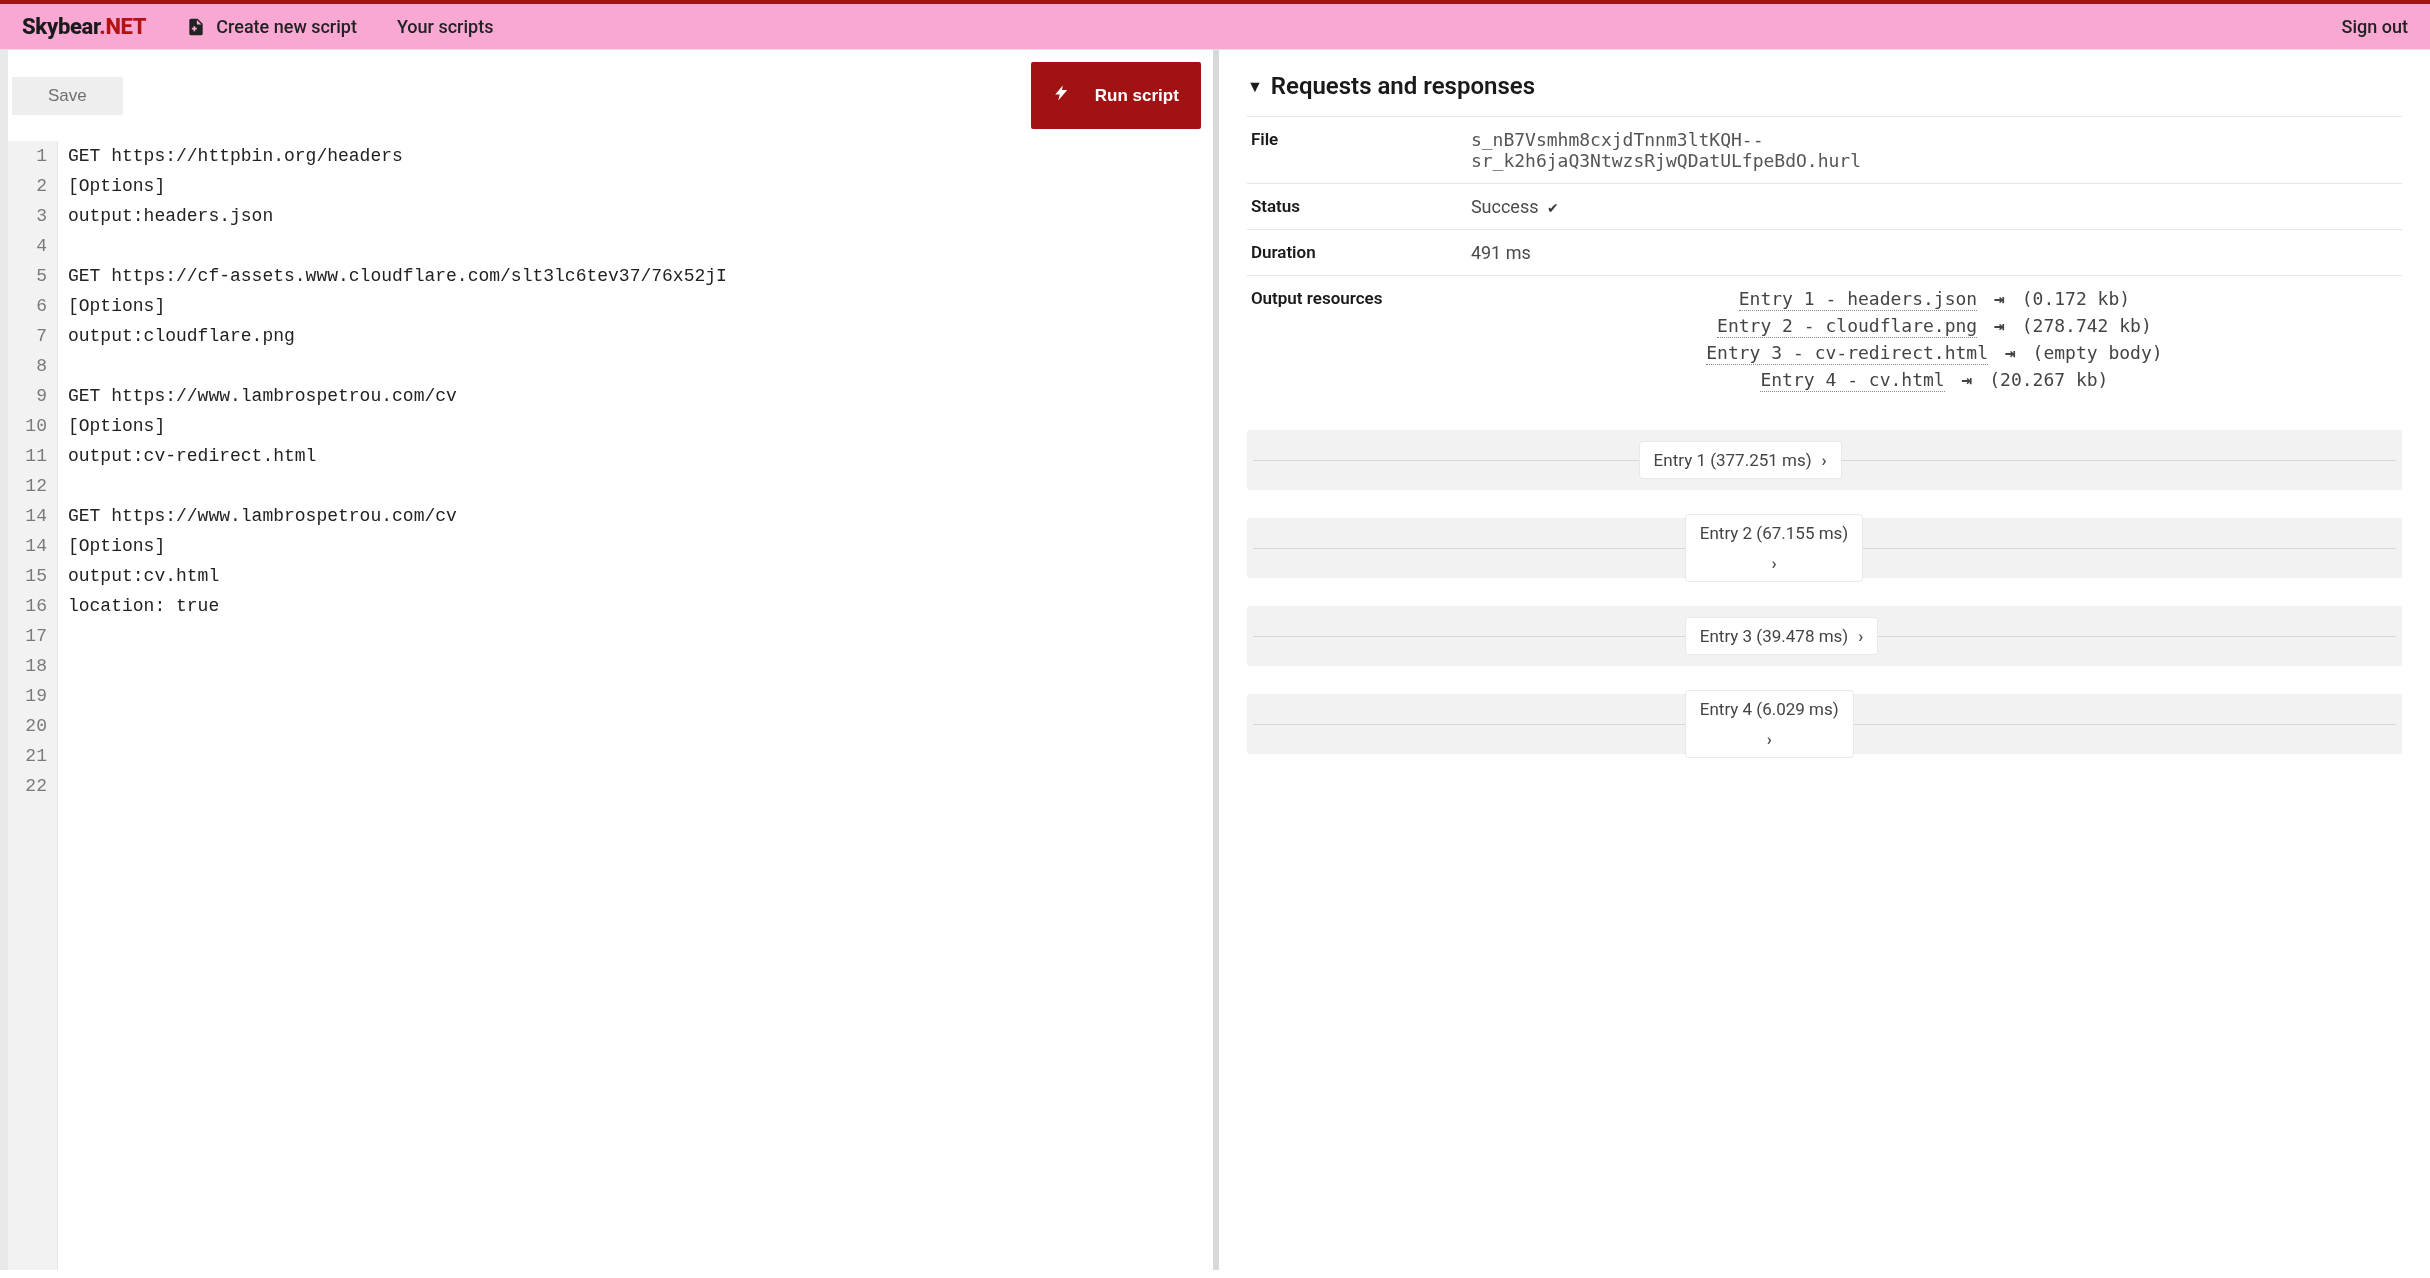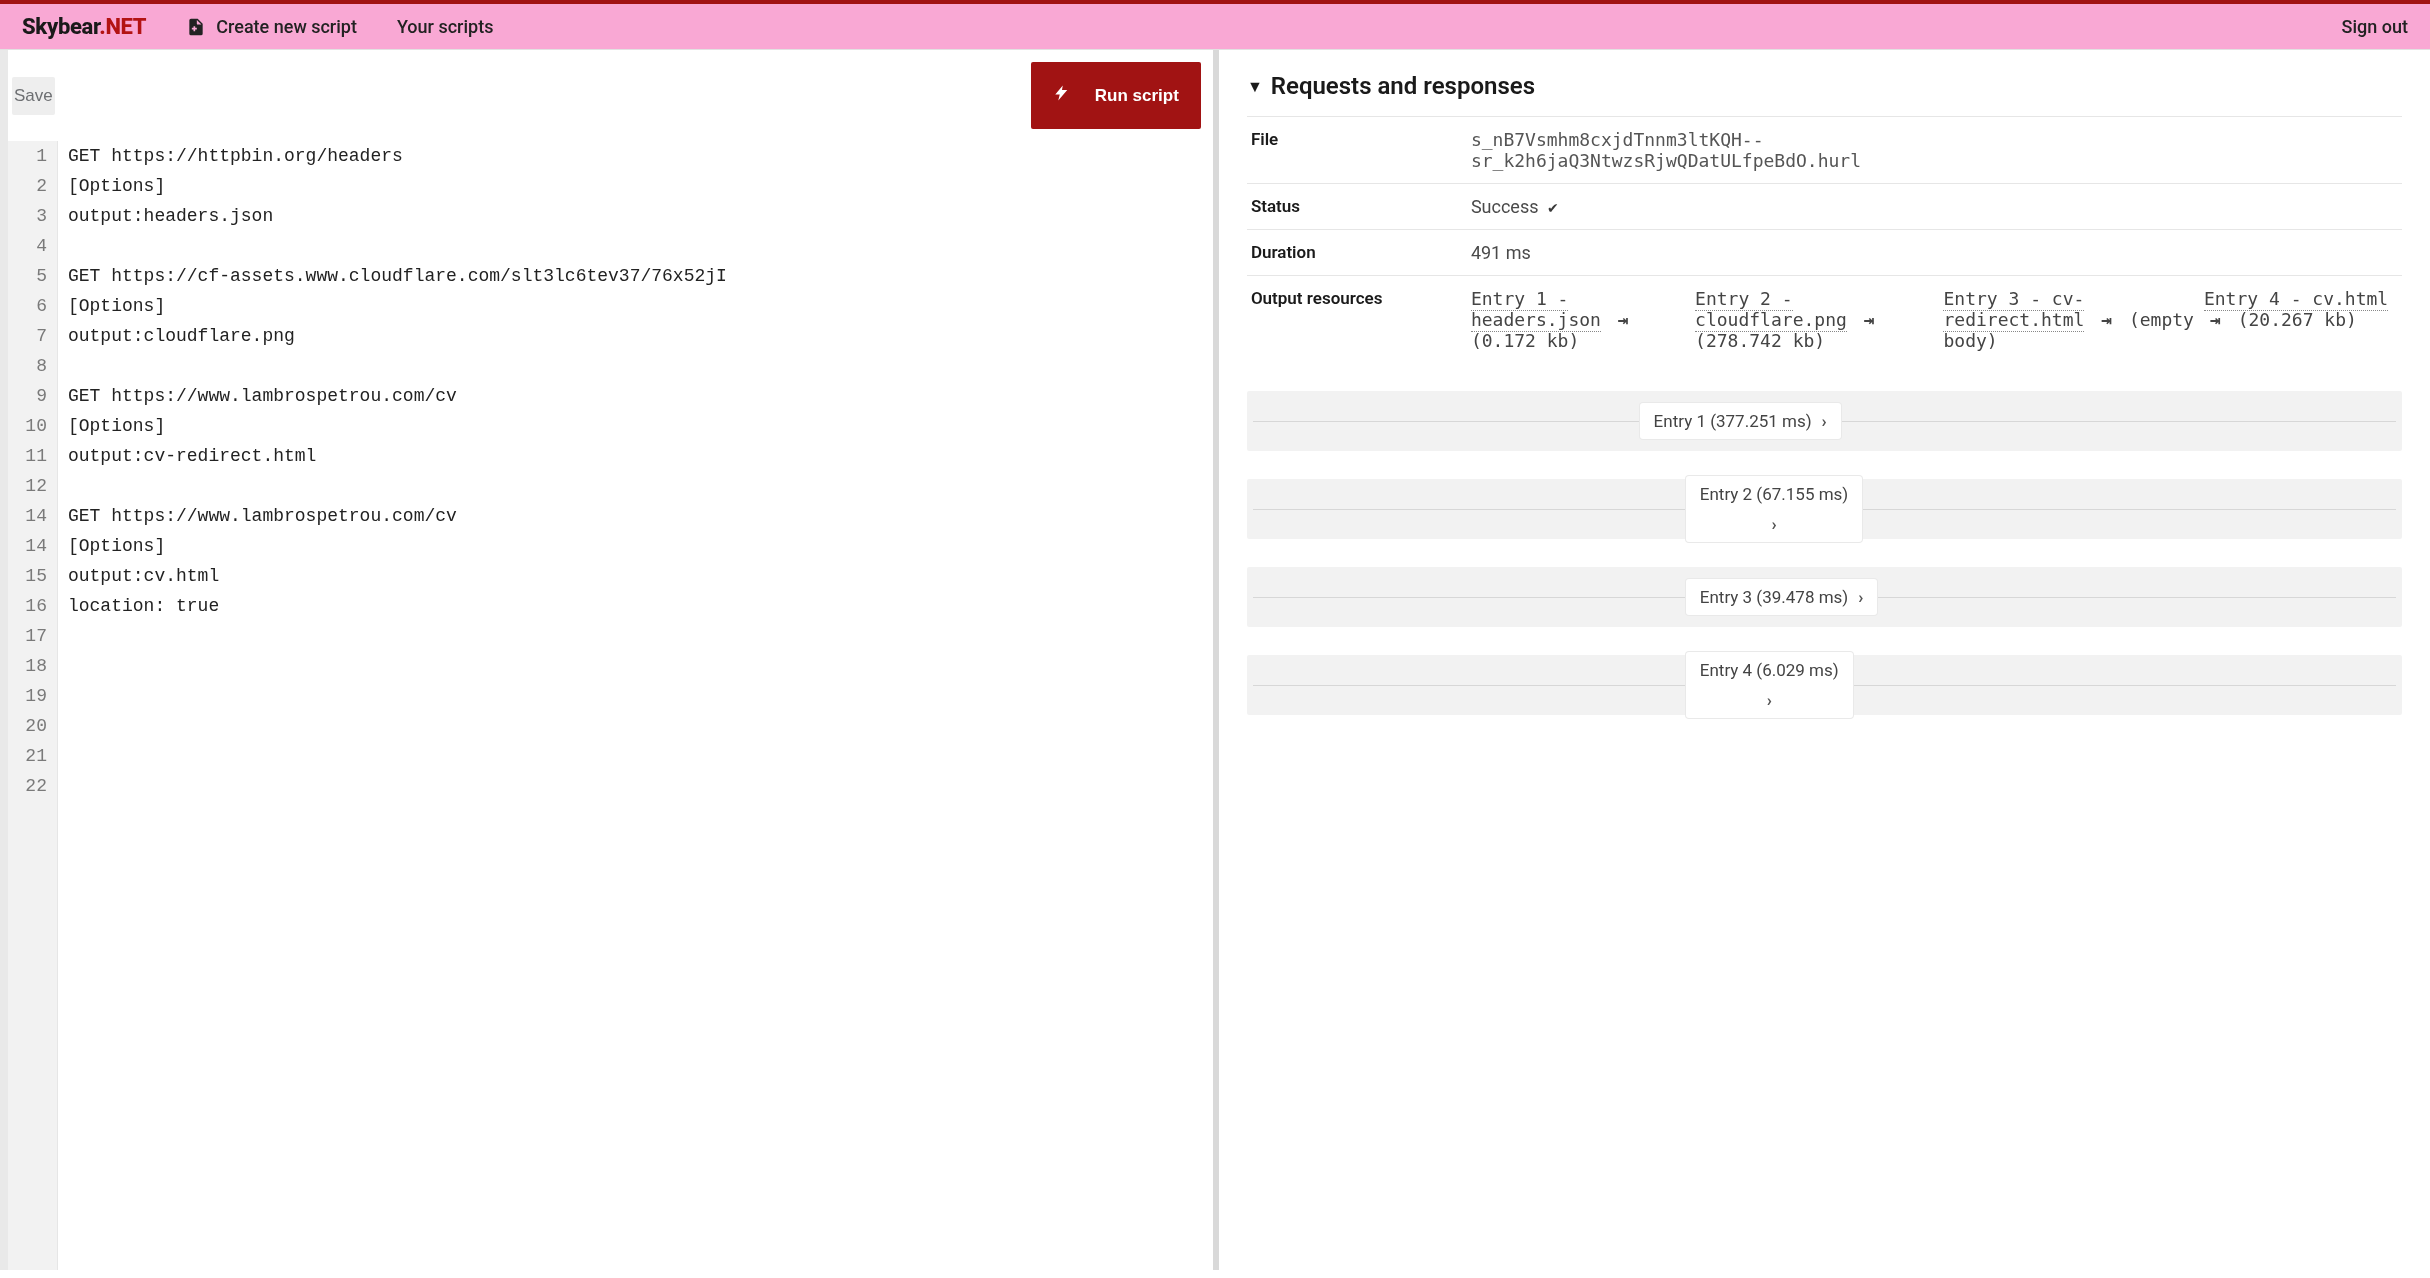--- a/index.html
+++ b/index.html
@@ -57,21 +57,21 @@
   }
   .toolbar {
     display: flex;
     align-items: center;
     padding: 12px 12px 12px 4px;
     gap: 10px;
     background: #fff;
   }
   .btn {
     border: none;
-    padding: 9px 2px;
+    padding: 9px 36px;
     font-size: 17px;
     cursor: pointer;
     border-radius: 2px;
   }
   .btn-save {
     background: #eeeeee;
     color: #6d6f72;
   }
   .btn-run {
     background: #a11313;
@@ -143,21 +143,21 @@
   .meta-value {
     font-size: 18px;
     color: #4a4a4a;
   }
   .meta-value.mono {
     font-family: ui-monospace, Menlo, Monaco, monospace;
     color: #555;
   }
   .check { color: #3a3a3a; margin-left: 4px; font-size: 14px; }
 
-  .resource-list { display: flex; flex-direction: row; gap: 6px; }
+  .resource-list { display: flex; flex-direction: column; gap: 6px; align-items: center; }
   .resource-line {
     font-family: ui-monospace, Menlo, Monaco, monospace;
     font-size: 18px;
     color: #444;
   }
   .resource-link {
     border-bottom: 1px dotted #888;
     cursor: pointer;
     padding-bottom: 1px;
   }

